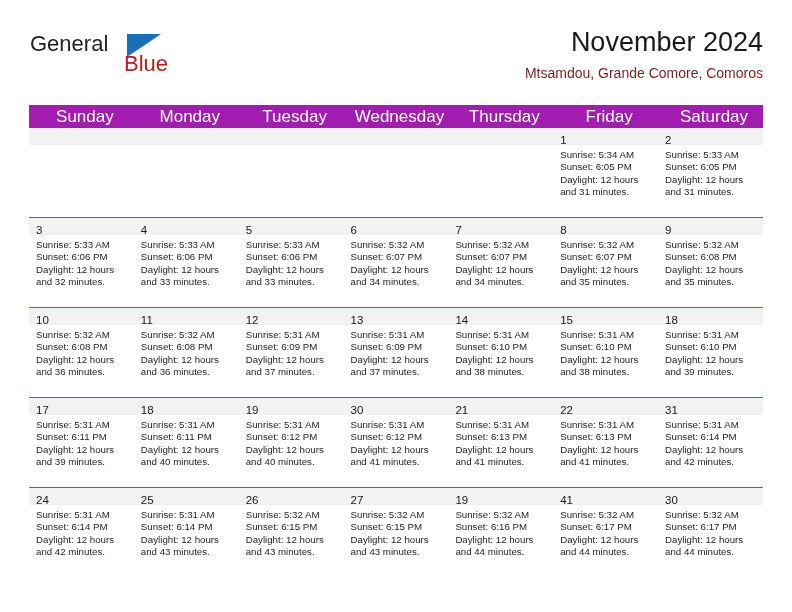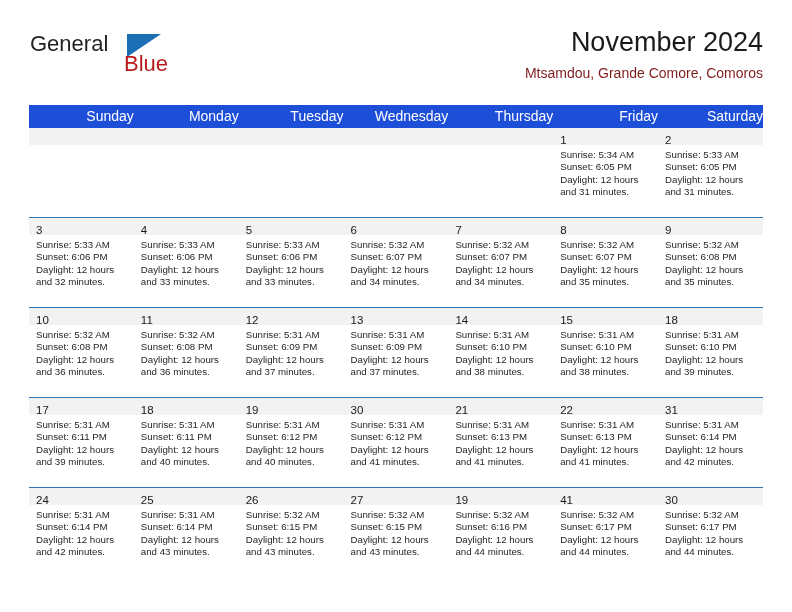--- a/index.html
+++ b/index.html
@@ -91,25 +91,25 @@
     position: absolute;
     left: 29px;
     top: 105px;
     width: 734px;
     border-collapse: collapse;
     table-layout: fixed;
   }
   .calendar col { width: 104.857px; }
 
   thead th {
-    background: #1d4ed8;
+    background: #a21caf;
     color: #ffffff;
-    font-size: 14px;
+    font-size: 17px;
     font-weight: normal;
-    text-align: right;
+    text-align: center;
     padding: 5px 0 5px 7px;
     height: 11px;
     line-height: 13px;
     border: none;
   }
 
   tbody td {
     vertical-align: top;
     padding: 0;
     border-top: 1px solid #2e77bb;

